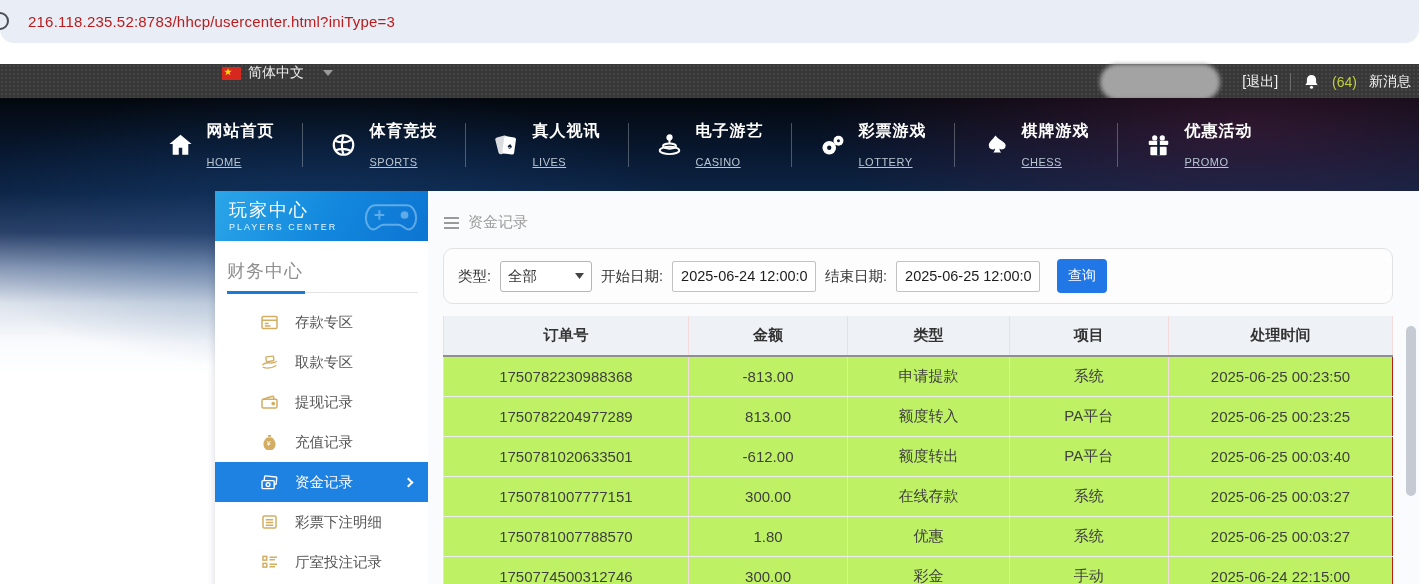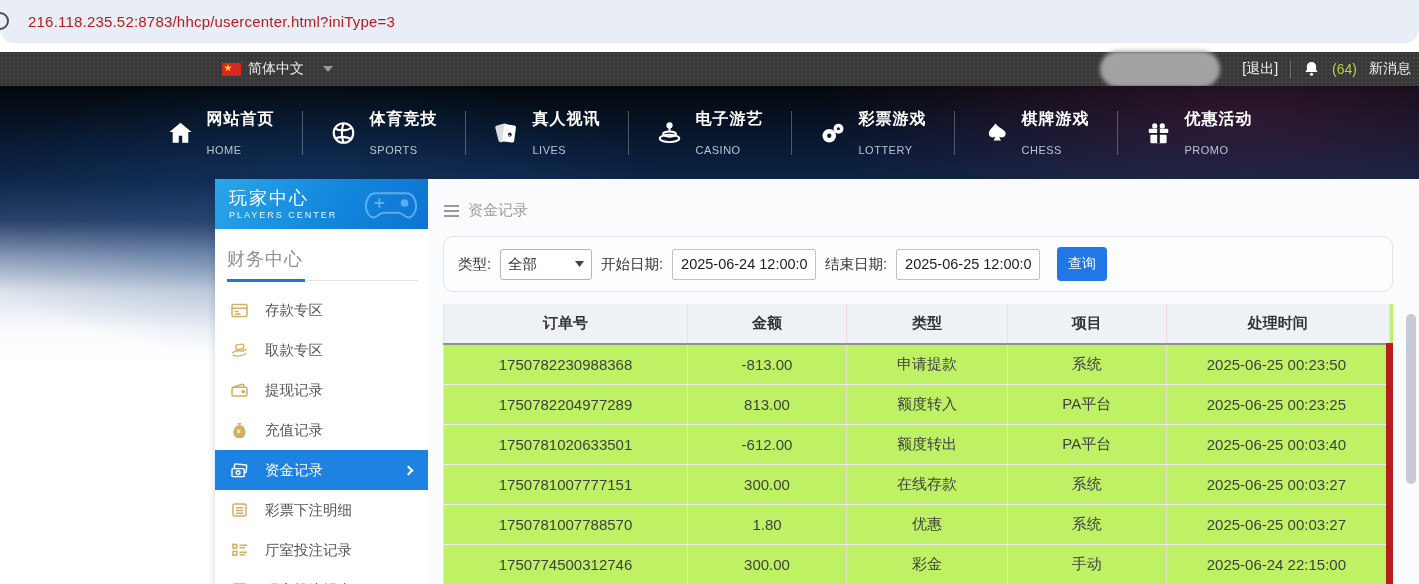--- a/index.html
+++ b/index.html
@@ -7,23 +7,23 @@
     font-family:"Liberation Sans","DejaVu Sans",sans-serif; }
 
   
   .browser-bar { position:relative; height:43px; background:#e9edf6;
     border-radius:0 0 14px 14px; display:flex; align-items:center; padding-left:28px; }
   .site-icon { position:absolute; left:-9px; top:12px; width:18px; height:18px;
     border:2.5px solid #4a4d52; border-radius:50%; }
   .url-text { font-size:15px; color:#b91c1c; letter-spacing:.2px; }
 
   
-  .topbar { margin-top:9px; height:34px; background-color:#383838;
+  .topbar { margin-top:21px; height:34px; background-color:#383838;
     background-image:radial-gradient(#454545 1px, transparent 1.2px); background-size:4px 4px;
-    display:flex; align-items:center; padding:0 8px 0 222px; position:relative; color:#ececec; font-size:14px; }
+    display:flex; align-items:flex-start; padding:0 8px 0 222px; position:relative; color:#ececec; font-size:14px; }
   .lang-group { display:flex; align-items:center; gap:7px; cursor:pointer; }
   .flag { width:19px; height:13px; background:#d6281e; position:relative; border-radius:1px; }
   .flag svg { position:absolute; left:2px; top:1px; }
   .caret-down { width:0; height:0; border-left:5px solid transparent; border-right:5px solid transparent;
     border-top:6px solid #9a9a9a; margin-left:12px; }
   .topbar-right { margin-left:auto; display:flex; align-items:center; gap:12px; }
   .blur-pill { width:120px; height:36px; border-radius:18px; background:#a3a3a3;
     filter:blur(2px); margin-right:10px; }
   .logout { color:#f2f2f2; cursor:pointer; }
   .tb-sep { width:1px; height:18px; background:#6d6d6d; }
@@ -37,38 +37,38 @@
       radial-gradient(620px 190px at 88% 30px, rgba(110,35,75,.38), transparent 70%),
       radial-gradient(520px 200px at 22% 130px, rgba(25,75,135,.40), transparent 72%),
       linear-gradient(180deg,#04080e 0px,#081830 55px,#0d2445 95px,#2c4167 135px,
         #8c9cb8 170px,#dde3ec 205px,#fafbfd 245px,#ffffff 280px,#ffffff 100%); }
 
   
   .navbar { height:93px; display:flex; align-items:center; justify-content:center; }
   .nav-item { display:flex; align-items:center; gap:13px; padding:0 27px; cursor:pointer; }
   .nav-txt { }
   .nav-cn { color:#fff; font-size:16px; font-weight:bold; letter-spacing:1px; }
-  .nav-en { color:#bac6d2; font-size:11px; margin-top:14px; letter-spacing:.5px; }
+  .nav-en { color:#bac6d2; font-size:11px; margin-top:14px; letter-spacing:.5px;text-decoration:underline; }
   .nav-sep { width:1px; height:44px; background:rgba(255,255,255,.28); }
   .nav-ic { display:flex; }
 
   
   .content { display:flex; align-items:flex-start; padding-left:215px; height:381px; }
 
   
   .sidebar { width:213px; background:#fff; height:420px; box-shadow:0 1px 8px rgba(20,40,80,.18); flex:none; }
   .sb-head { height:50px; background:linear-gradient(120deg,#2ba6e8 0%,#1287dd 55%,#0d74d2 100%);
     color:#fff; padding:7px 0 0 14px; position:relative; overflow:hidden; }
   .sb-head-cn { font-size:18px; letter-spacing:2px; }
   .sb-head-en { font-size:9px; letter-spacing:2px; color:#eaf6ff; }
   .sb-pad { position:absolute; right:8px; top:4px; opacity:.45; }
   .sb-section { color:#8f8f8f; font-size:18px; padding:18px 0 9px 12px; letter-spacing:1px; }
   .sb-underline { margin:0 10px 9px 12px; height:1px; background:#e3e3e3; position:relative; }
   .sb-underline::before { content:""; position:absolute; left:0; top:-1px; width:78px; height:3px; background:#1b7ad8; }
-  .sb-item { height:40px; display:flex; align-items:center; padding-left:16px; gap:17px;
+  .sb-item { height:40px; display:flex; align-items:center; padding-left:46px; gap:17px;
     color:#555; font-size:14.5px; cursor:pointer;text-align:center; }
   .sb-item .sb-ic { display:flex; width:17px; justify-content:center; }
   .sb-item.active { background:#1e82e2; color:#fff; }
   .chev-right { margin-left:auto; margin-right:16px; width:7px; height:7px;
     border-right:2px solid #fff; border-top:2px solid #fff; transform:rotate(45deg); }
 
   
   .main { flex:1; background:#fafbfc; min-height:409px; }
   .main-title { display:flex; align-items:center; gap:9px; padding:22px 0 16px 16px;
     color:#9a9a9a; font-size:15px; }
@@ -85,21 +85,21 @@
   .btn-search { margin-left:8px; background:#2277e7; color:#fff; border:none; border-radius:4px;
     padding:8px 11px; font-size:14px; cursor:pointer; font-family:inherit; }
 
   .table-wrap { margin:0 26px 0 15px; }
   table { width:100%; border-collapse:collapse; background:#bef264; table-layout:fixed; }
   th { height:40px; background:#eef1f5; color:#333; font-size:15px; font-weight:bold;
     border-bottom:2px solid #8f8f8f; border-left:1px solid #f5dcdc; }
   th:last-child { border-right:1px solid #f5dcdc; }
   td { height:40px; text-align:center; color:#404040; font-size:15px;
     border-bottom:1px solid #ededed; border-left:1px solid #f5dcdc; }
-  td:last-child { border-right:7px solid #b91c1c; }
+  td:last-child { border-right:1px solid #b91c1c; }
 
   .scroll-thumb { position:absolute; right:3px; top:228px; width:10px; height:170px;
     background:#c6cad2; border-radius:5px; }
 </style>
 </head>
 <body>
 
 <div class="browser-bar">
   <span class="site-icon"></span>
   <span class="url-text">216.118.235.52:8783/hhcp/usercenter.html?iniType=3</span>

